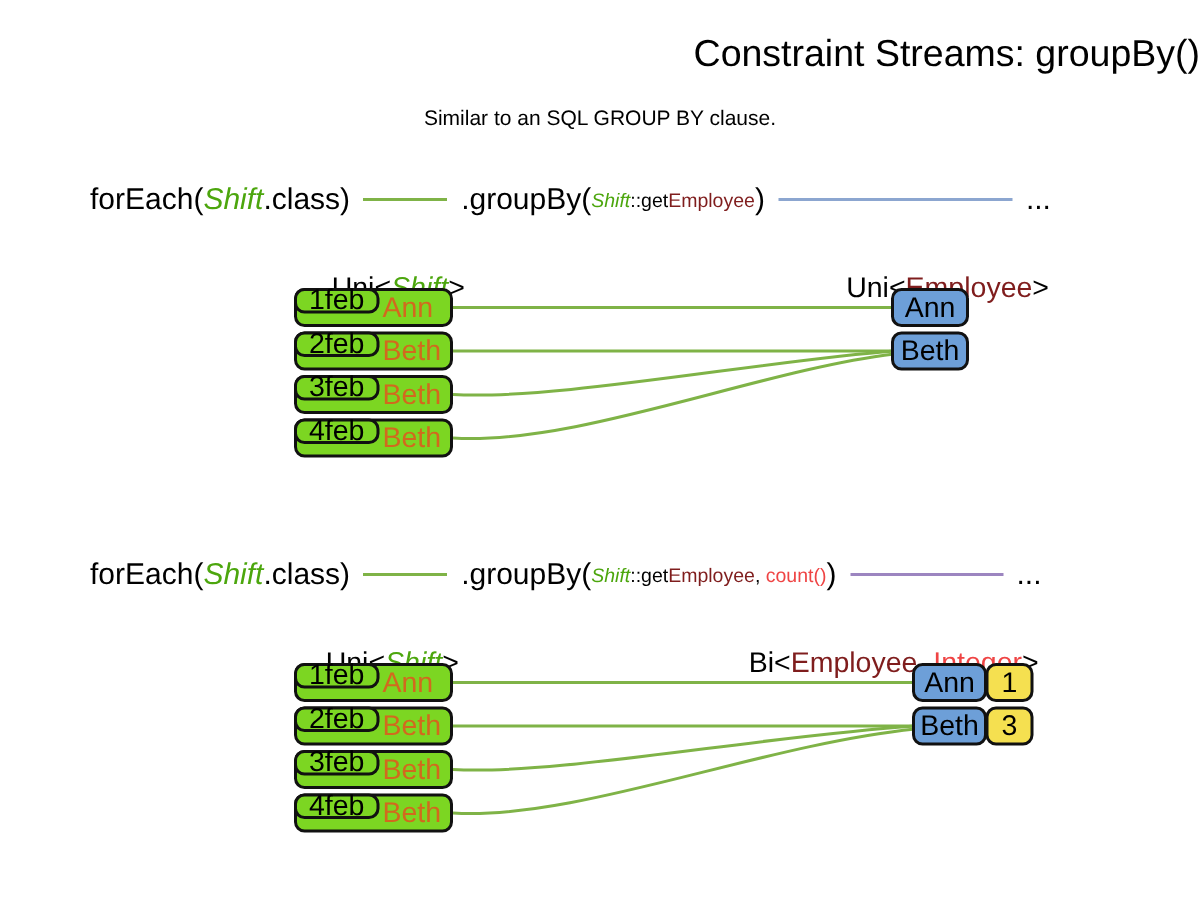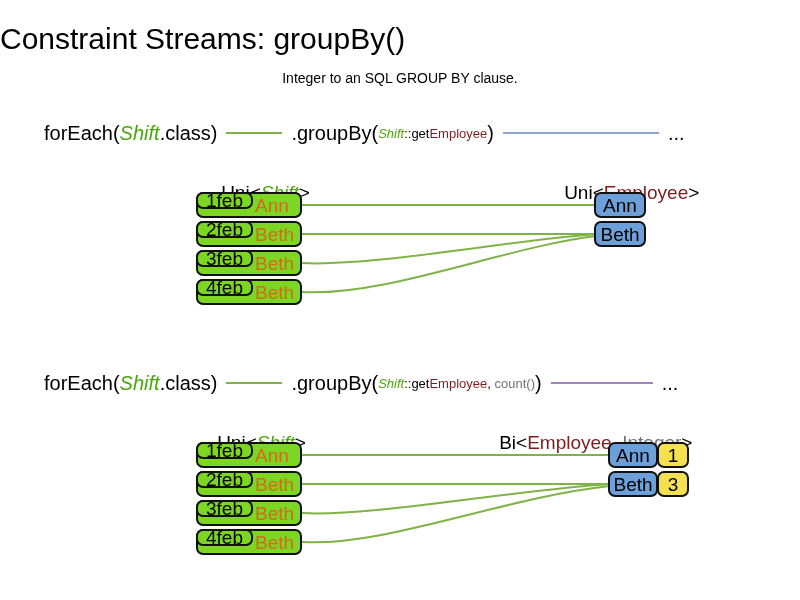--- a/index.html
+++ b/index.html
@@ -1,33 +1,33 @@
 <!DOCTYPE html>
 <html><head>
 <meta charset="utf-8">
 <style>
   html,body{margin:0;padding:0;background:#fff;}
   *{box-sizing:border-box;}
   #slide{
     position:relative;width:800px;height:600px;background:#ffffff;overflow:hidden;
     font-family:"Liberation Sans",sans-serif;color:#000;
   }
-  .title{position:absolute;top:22px;left:0;width:800px;text-align:left;
-    font-size:30px;font-weight:400;letter-spacing:0;}
+  .title{position:absolute;top:22px;left:0;width:800px;text-align:right;
+    font-size:25px;font-weight:400;letter-spacing:0;}
   .subtitle{position:absolute;top:70px;left:0;width:800px;text-align:center;font-size:14px;}
 
-  .codeline{position:absolute;left:44px;height:28px;display:flex;align-items:center;
+  .codeline{position:absolute;left:60px;height:28px;display:flex;align-items:center;
     font-size:20px;white-space:pre;}
   #code1{top:119px;}
   #code2{top:369px;}
   .tok{display:inline-block;}
   .small{font-size:13px;}
   .green{color:#4ca60d;font-style:italic;}
   .blue{color:#7f1d1d;}
-  .gold{color:#737373;}
+  .gold{color:#ef4444;}
   .hline{display:inline-block;height:2px;align-self:center;margin:0 9px;}
   .hline.g{background:#7fb347;width:56px;}
   .hline.b{background:#8ca6d0;width:156px;}
   .hline.p{background:#9c85c0;width:102px;}
 
   .typelabel{position:absolute;font-size:19px;white-space:pre;}
 
   .shift-table{position:absolute;left:196px;width:106px;z-index:2;}
   #table1{top:192px;}
   #table2{top:442px;}
@@ -50,21 +50,21 @@
     display:flex;align-items:center;justify-content:center;font-size:19px;line-height:1;margin-left:-1px;}
 
   #wires{position:absolute;left:0;top:0;z-index:1;pointer-events:none;}
 </style>
 </head>
 <body>
 
 <div id="slide">
 
   <div class="title">Constraint Streams: groupBy()</div>
-  <div class="subtitle">Integer to an SQL GROUP BY clause.</div>
+  <div class="subtitle">Similar to an SQL GROUP BY clause.</div>
 
   <svg id="wires" width="800" height="600" viewBox="0 0 800 600">
     <g stroke="#7fb347" stroke-width="2" fill="none">
       <path d="M302 205 L596 205"></path>
       <path d="M302 234 L596 234"></path>
       <path d="M302 263 C370 267, 505 241, 596 234"></path>
       <path d="M302 292 C385 297, 505 247, 596 236"></path>
       <path d="M302 455 L610 455"></path>
       <path d="M302 484 L610 484"></path>
       <path d="M302 513 C370 517, 505 491, 610 484"></path>

